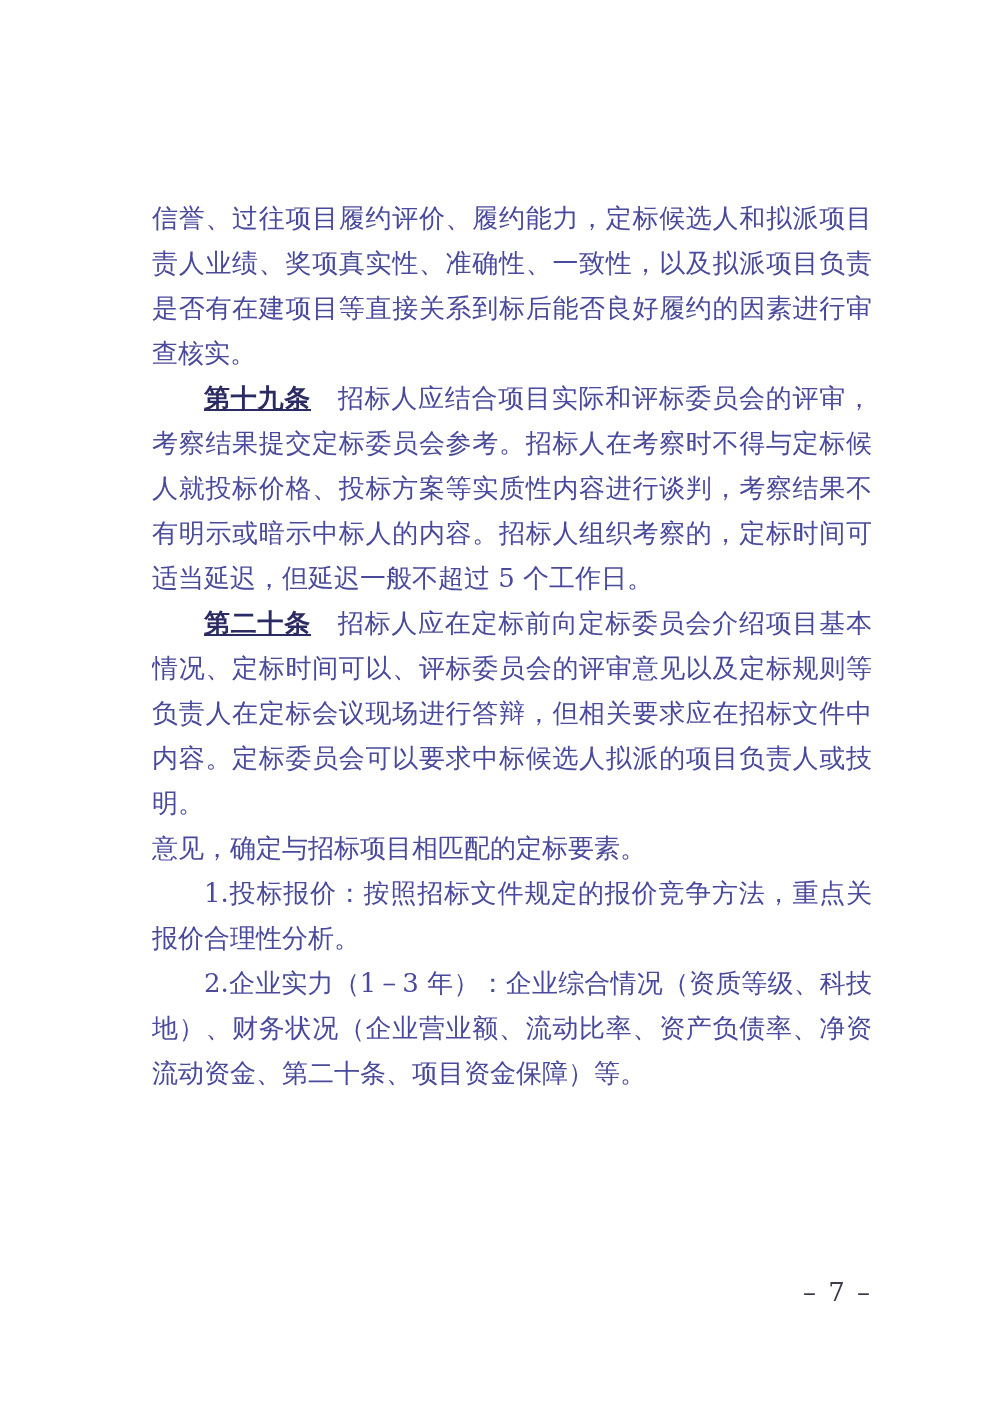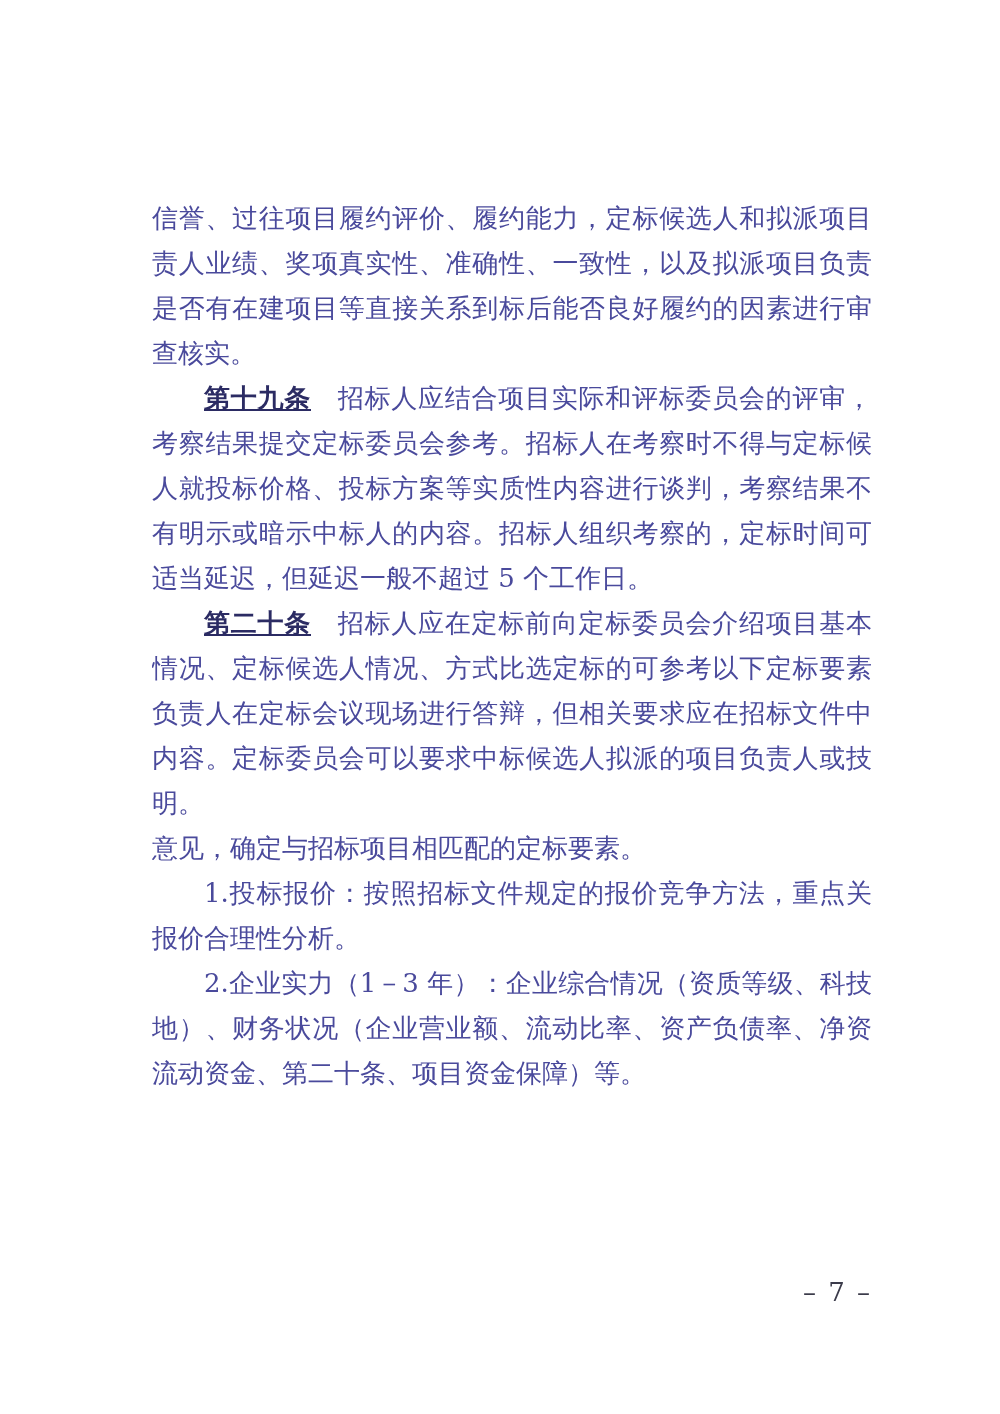--- a/index.html
+++ b/index.html
@@ -71,21 +71,21 @@
     <div class="line fill">是否有在建项目等直接关系到标后能否良好履约的因素进行审</div>
     <div class="line">查核实。</div>
 
     <div class="line fill indent"><b class="art">第十九条</b><span>　招标人应结合项目实际和评标委员会的评审，并将</span></div>
     <div class="line fill">考察结果提交定标委员会参考。招标人在考察时不得与定标候选</div>
     <div class="line fill">人就投标价格、投标方案等实质性内容进行谈判，考察结果不得</div>
     <div class="line fill">有明示或暗示中标人的内容。招标人组织考察的，定标时间可以</div>
     <div class="line">适当延迟，但延迟一般不超过 5 个工作日。</div>
 
     <div class="line fill indent"><b class="art">第二十条</b><span>　招标人应在定标前向定标委员会介绍项目基本</span></div>
-    <div class="line fill">情况、定标候选人情况、方式比选定标的可参考以下定标要素</div>
+    <div class="line fill">情况、定标时间可以、评标委员会的评审意见以及定标规则等</div>
     <div class="line fill">负责人在定标会议现场进行答辩，但相关要求应在招标文件中载</div>
     <div class="line fill">内容。定标委员会可以要求中标候选人拟派的项目负责人或技术</div>
     <div class="line">明。</div>
 
     <div class="line">意见，确定与招标项目相匹配的定标要素。</div>
 
 
     <div class="line fill indent">1.投标报价：按照招标文件规定的报价竞争方法，重点关注</div>
     <div class="line">报价合理性分析。</div>
 

